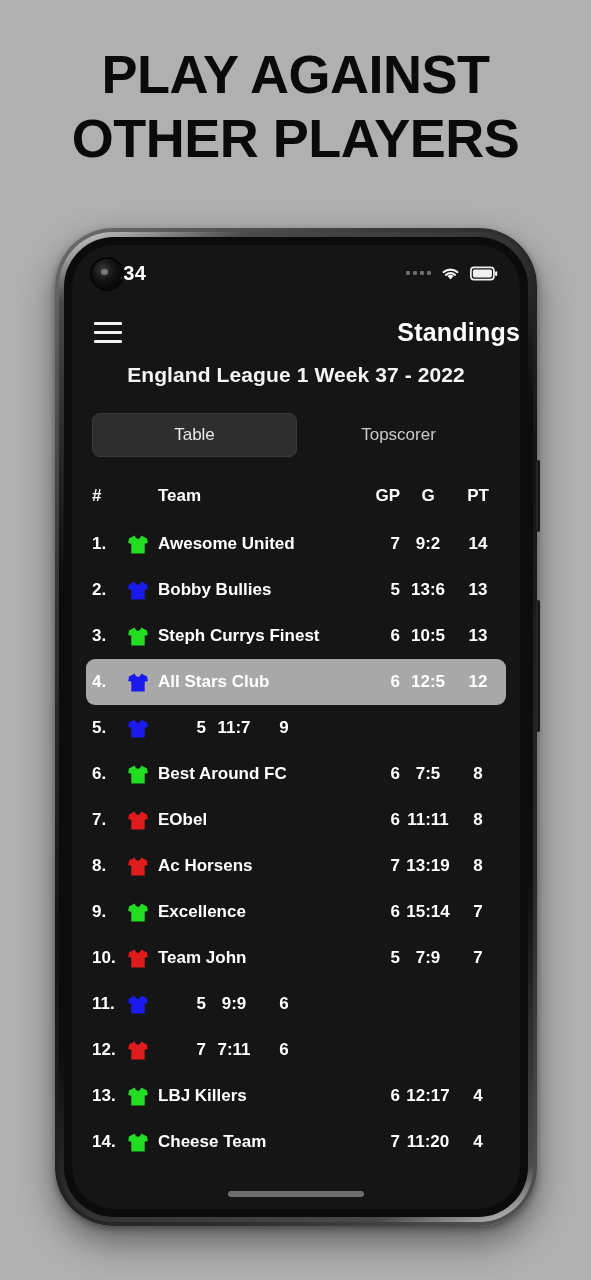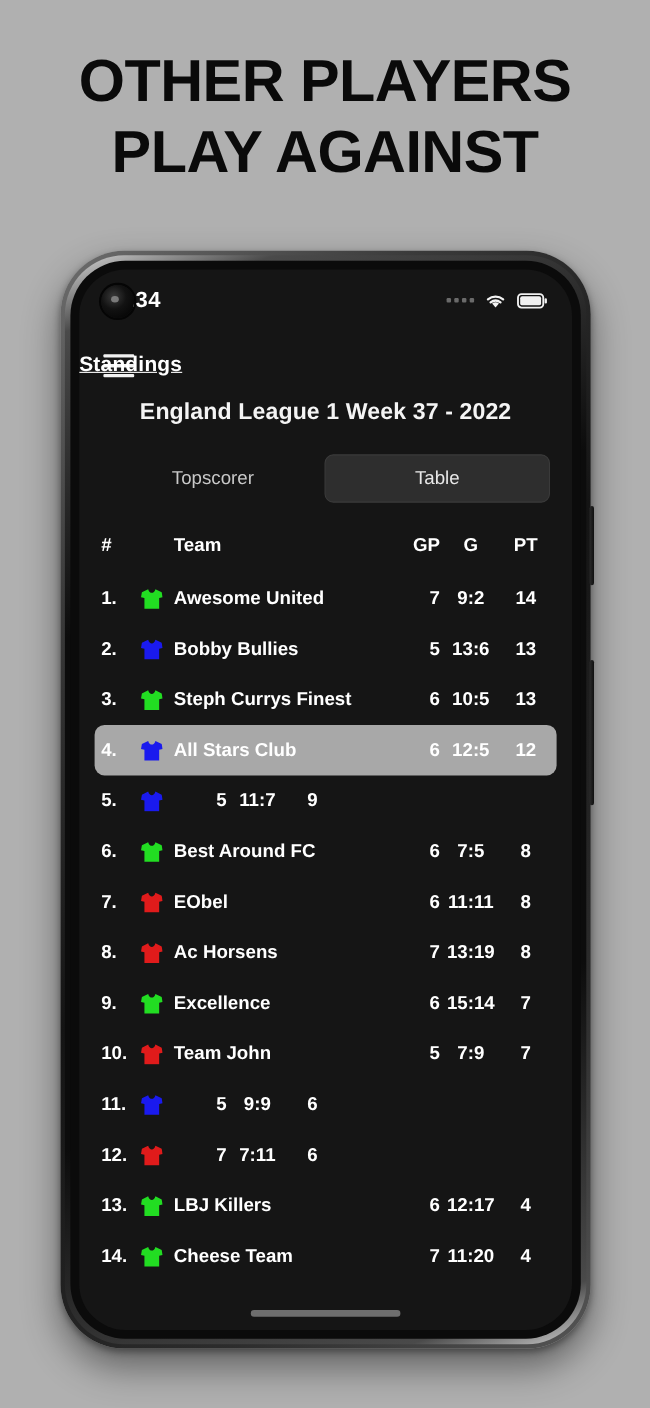--- a/index.html
+++ b/index.html
@@ -106,27 +106,26 @@
   .navbar {
     height:62px;
     display:flex; align-items:center;
     padding:0 22px;
     position:relative;
   }
   .hamburger { width:28px; display:flex; flex-direction:column; gap:6px; cursor:pointer; }
   .hamburger span { display:block; height:3px; background:#f2f2f2; border-radius:1px; }
   .nav-title {
     position:absolute; left:0; right:0;
-    text-align:left;
+    text-align:right;
     color:#ffffff;
-    font-size:19px;
+    font-size:25px;
     font-weight:bold;
     letter-spacing:.2px;
     pointer-events:none;
-    text-decoration:underline;
   }
 
   
   .league-title {
     text-align:center;
     color:#f4f4f4;
     font-size:21px;
     font-weight:bold;
     letter-spacing:.1px;
   }
@@ -193,22 +192,22 @@
     transform:translateX(-50%);
     width:136px; height:6px;
     border-radius:3px;
     background:#6e6e6e;
   }
 </style>
 </head>
 <body>
 
 <div class="headline">
+  <span class="ln">PLAY AGAINST</span>
   <span class="ln">OTHER PLAYERS</span>
-  <span class="ln">PLAY AGAINST</span>
 </div>
 
 <div class="device">
   <div class="device-inner-ring"></div>
   <div class="device-bezel"></div>
   <div class="btn-volume"></div>
   <div class="btn-power"></div>
 
   <div class="screen">
 
@@ -244,22 +243,22 @@
         <span></span>
           <span></span>
           <span></span>
       </div>
       <div class="nav-title">Standings</div>
     </div>
 
     <div class="league-title">England League 1 Week 37 - 2022</div>
 
     <div class="tabs">
+      <div class="tab active">Table</div>
       <div class="tab inactive">Topscorer</div>
-      <div class="tab active">Table</div>
     </div>
 
     <div class="table-head">
       <span class="col-rank">#</span>
       <span class="col-jersey"></span>
       <span class="col-team">Team</span>
       <span class="col-gp">GP</span>
       <span class="col-g">G</span>
       <span class="col-pt">PT</span>
     </div>

